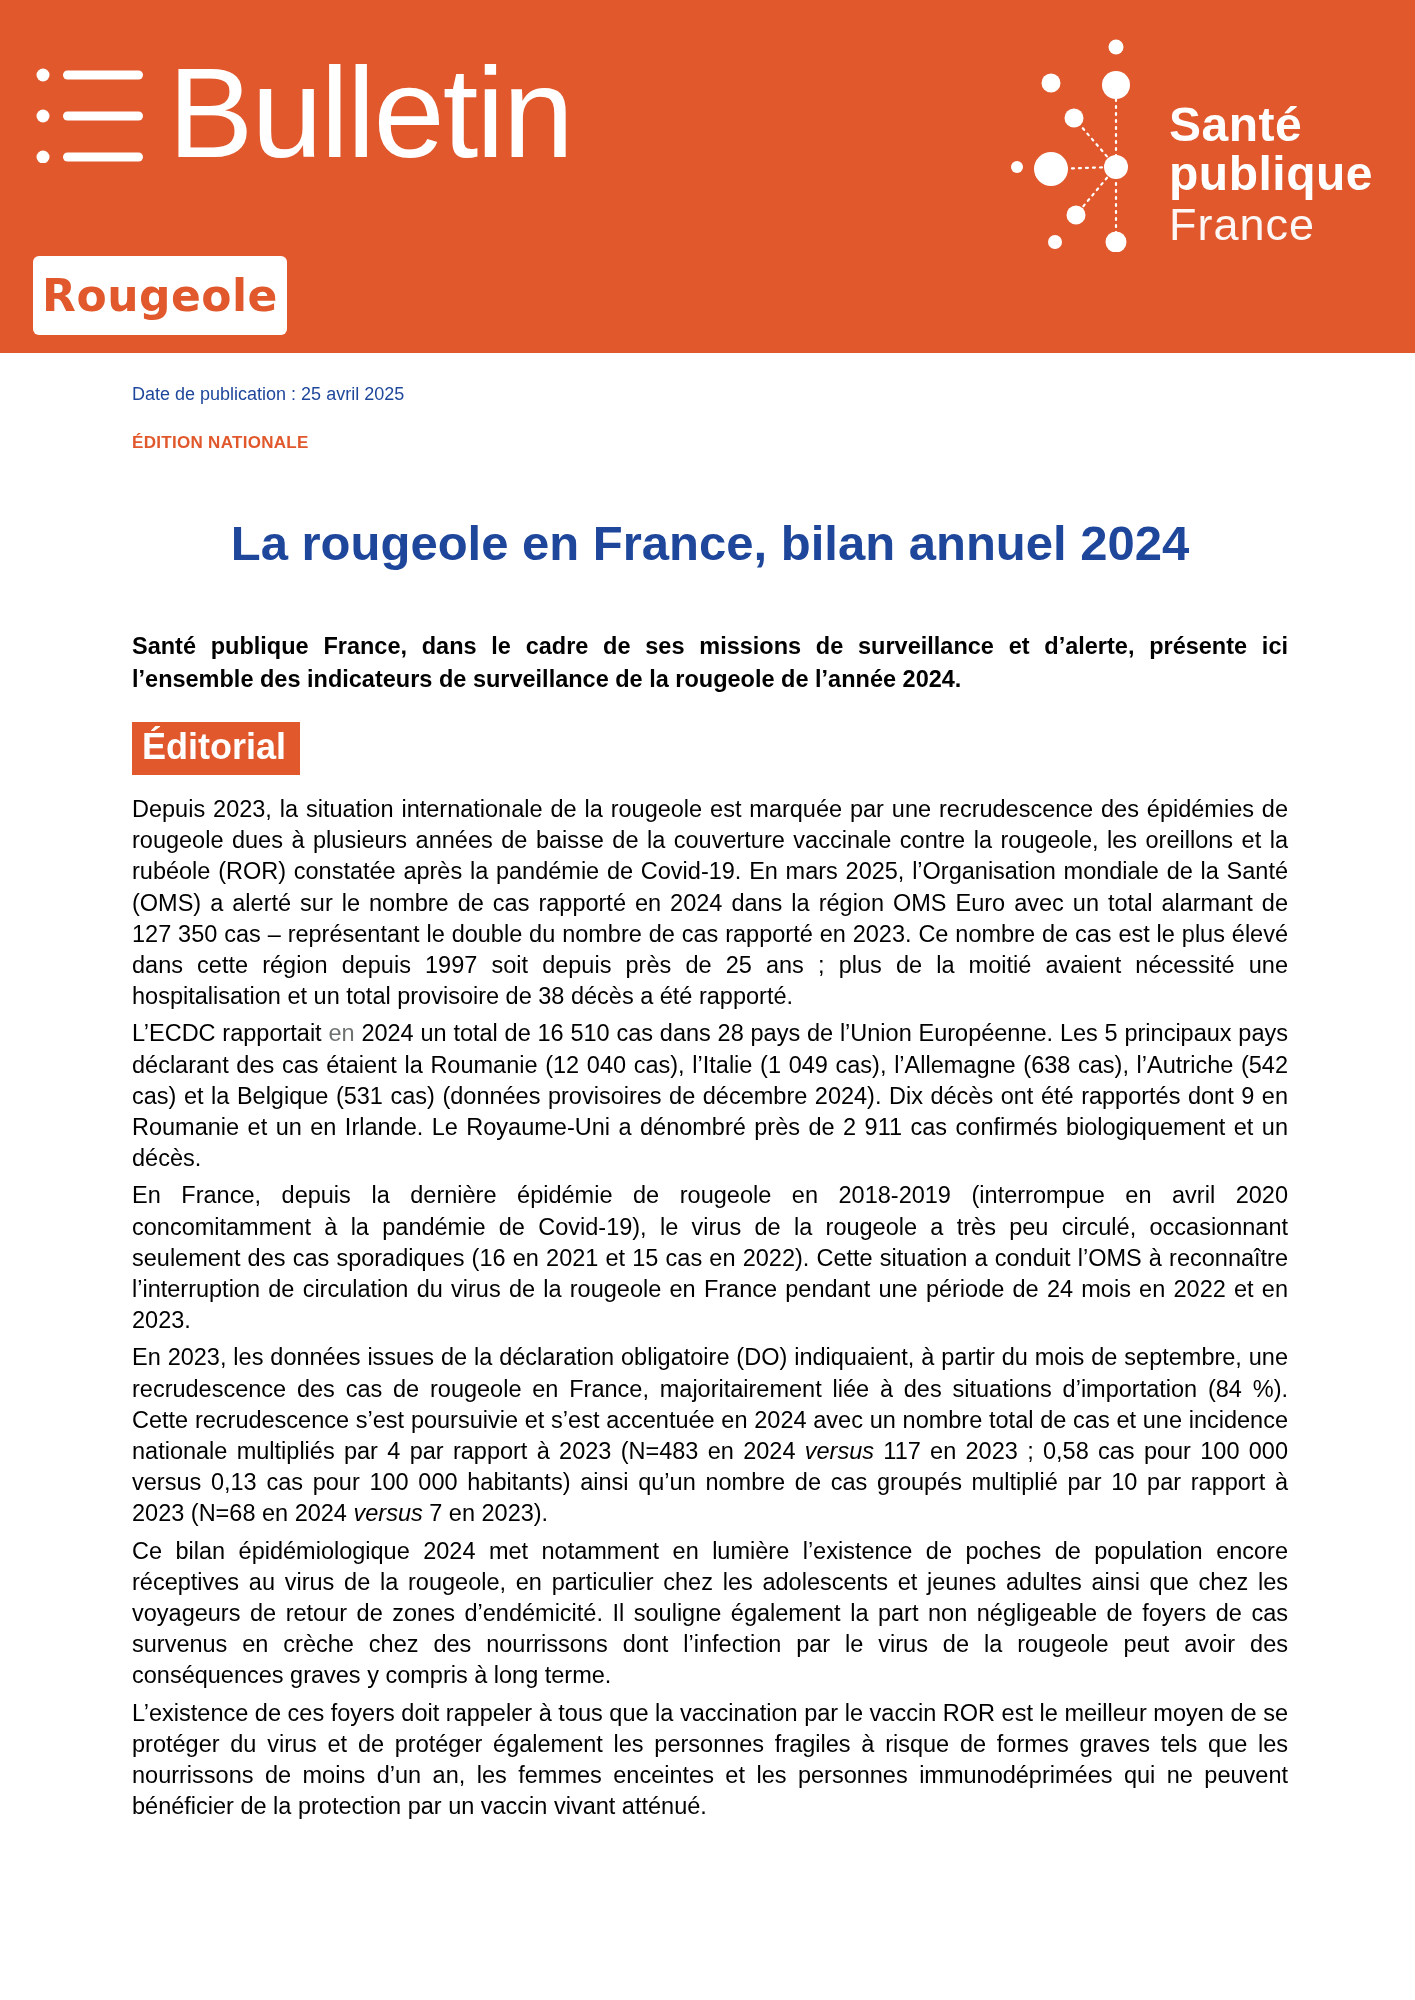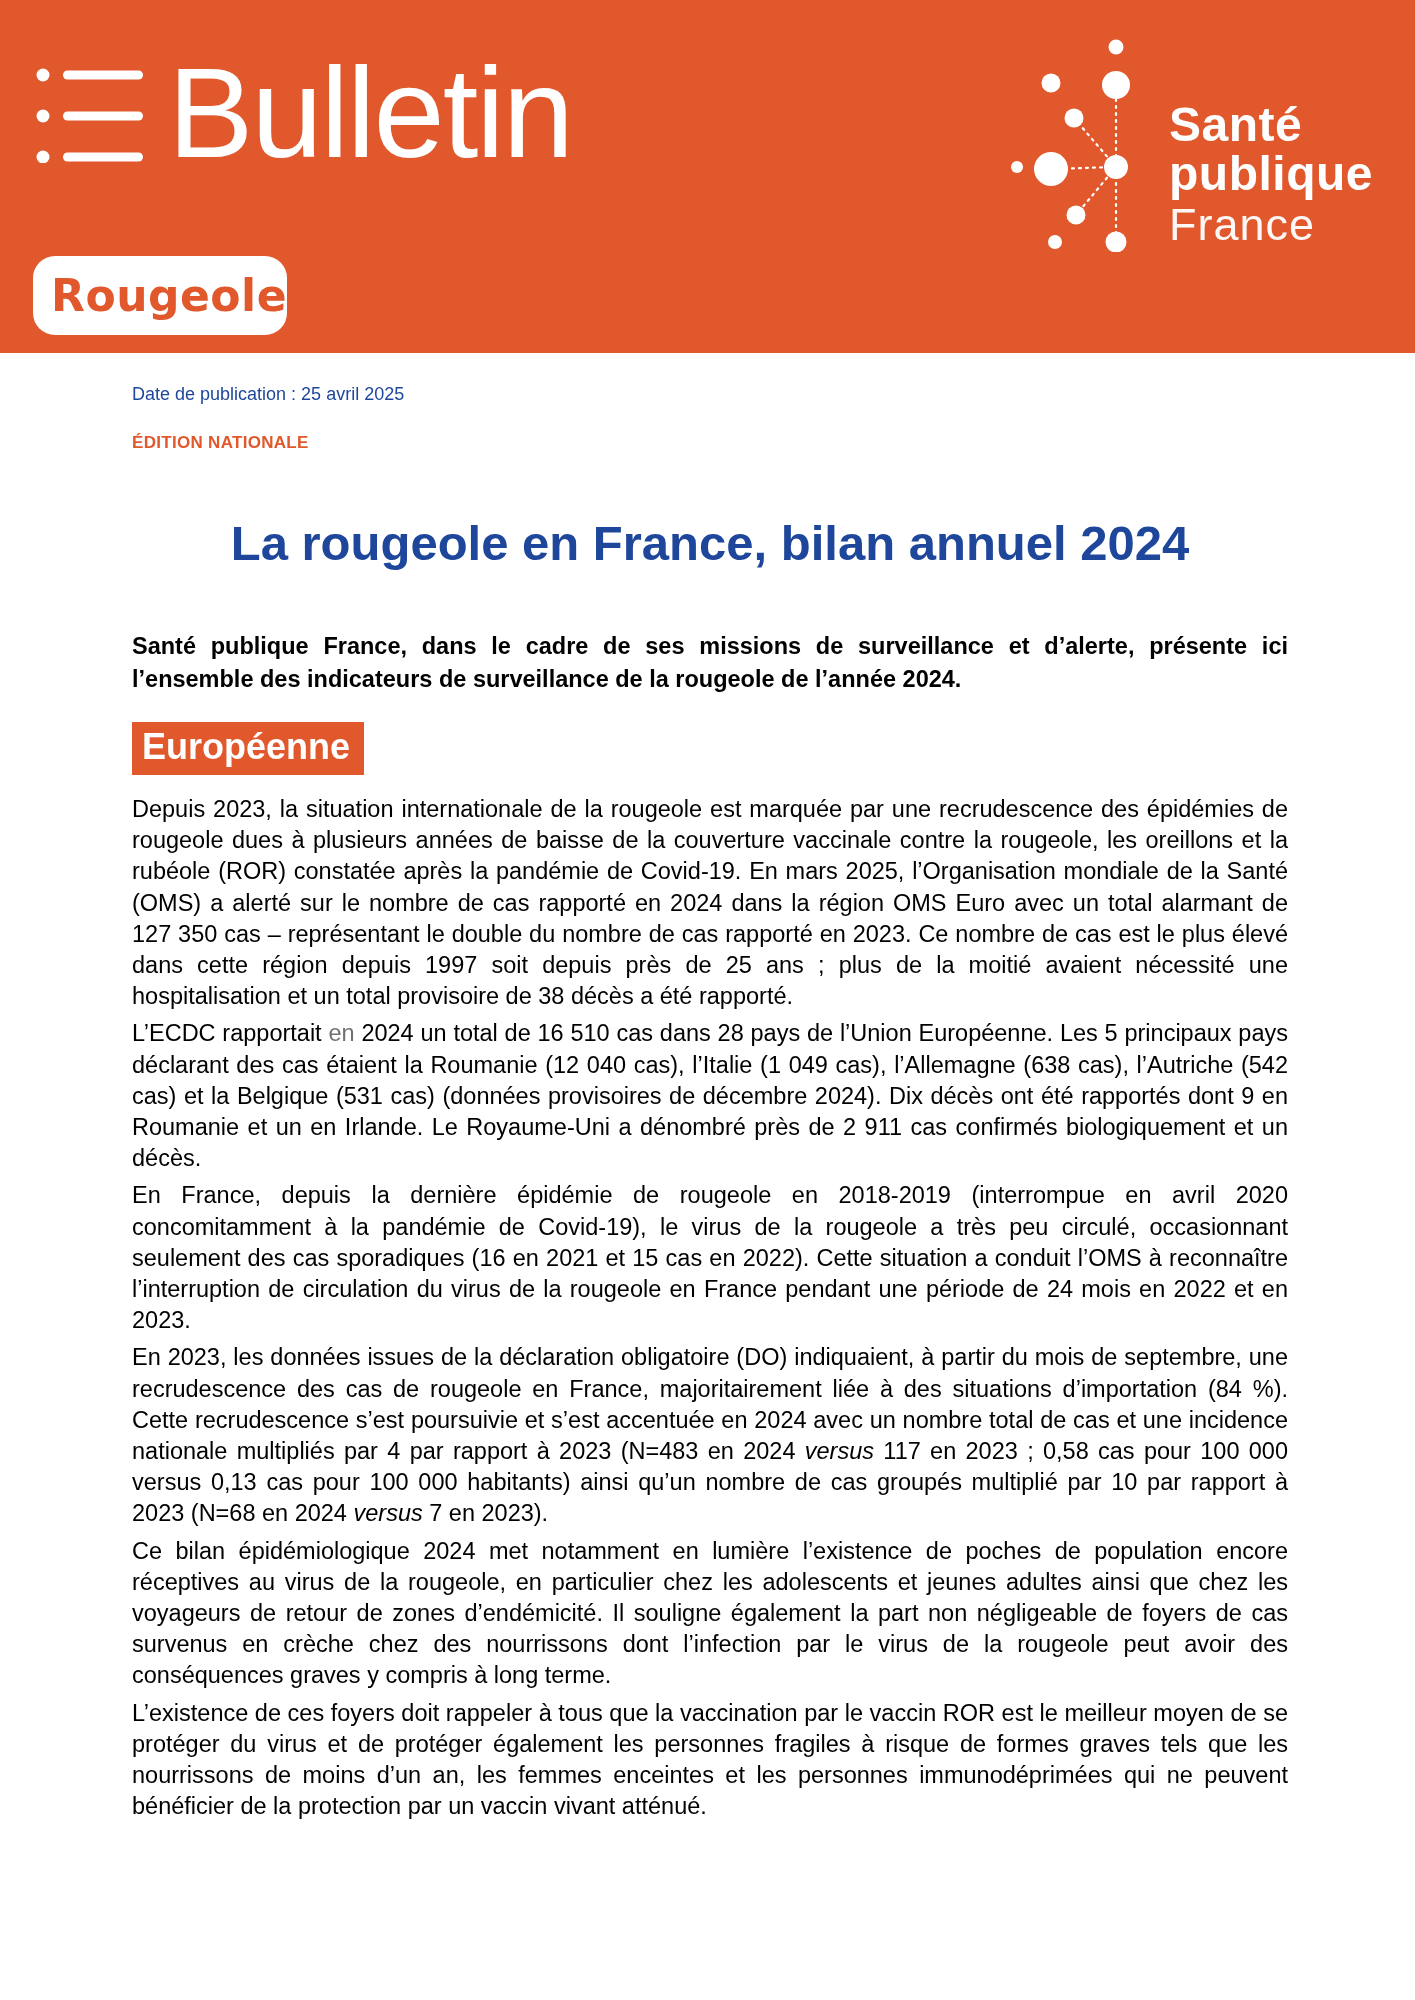--- a/index.html
+++ b/index.html
@@ -39,22 +39,22 @@
     position:absolute;right:42px;top:22px;
     display:flex;gap:22px;align-items:flex-end;
   }
   .spf-logo svg{display:block;}
   .spf-text{color:#fff;margin-top:30px;}
   .spf-line-bold{font-size:48px;line-height:49px;font-weight:bold;letter-spacing:0.5px;}
   .spf-line-light{font-size:45px;line-height:54px;font-weight:400;letter-spacing:1px;opacity:.96;}
   .rougeole-badge{
     position:absolute;left:33px;top:256px;
     width:254px;height:79px;
-    background:#ffffff;border-radius:22px;
-    display:flex;align-items:center;justify-content:flex-end;
+    background:#ffffff;border-radius:6px;
+    display:flex;align-items:center;justify-content:center;
     color:var(--orange);
     font-family:"DejaVu Sans", sans-serif;
     font-weight:bold;font-size:44px;letter-spacing:0.5px;
   }
 
   
   .content{
     position:absolute;left:132px;top:353px;width:1156px;
     color:var(--ink);
   }
@@ -153,21 +153,21 @@
 
     <div class="pub-date">Date de publication : 25 avril 2025</div>
 
     <div class="edition">ÉDITION NATIONALE</div>
 
     <h1 class="doc-title" style="font-weight:bold;">La rougeole en France, bilan annuel 2024</h1>
 
     <div class="intro">Santé publique France, dans le cadre de ses missions de surveillance et d’alerte, présente ici l’ensemble des indicateurs de surveillance de la rougeole de l’année 2024.</div>
 
     <div class="heading-row">
-      <span class="editorial-heading">Européenne</span>
+      <span class="editorial-heading">Éditorial</span>
     </div>
 
     <div class="body-text">
       <p><span>Depuis 2023, la situation internationale de la rougeole est marquée par une recrudescence des épidémies de rougeole dues à plusieurs années de baisse de la couverture vaccinale contre la rougeole, les oreillons et la rubéole (ROR) constatée après la pandémie de Covid-19. En mars 2025, l’Organisation mondiale de la Santé (OMS) a alerté sur le nombre de cas rapporté en 2024 dans la région OMS Euro avec un total alarmant de 127&nbsp;350 cas – représentant le double du nombre de cas rapporté en 2023. Ce nombre de cas est le plus élevé dans cette région depuis 1997 soit depuis près de 25 ans ; plus de la moitié avaient nécessité une hospitalisation et un total provisoire de 38 décès a été rapporté.</span></p>
       <p><span>L’ECDC rapportait </span><span class="seg-gray">en</span><span> 2024 un total de 16&nbsp;510 cas dans 28 pays de l’Union Européenne. Les 5&nbsp;principaux pays déclarant des cas étaient la Roumanie (12&nbsp;040 cas), l’Italie (1&nbsp;049 cas), l’Allemagne (638 cas), l’Autriche (542 cas) et la Belgique (531 cas) (données provisoires de décembre 2024). Dix décès ont été rapportés dont 9 en Roumanie et un en Irlande. Le Royaume-Uni a dénombré près de 2&nbsp;911 cas confirmés biologiquement et un décès.</span></p>
       <p><span>En France, depuis la dernière épidémie de rougeole en 2018-2019 (interrompue en avril 2020 concomitamment à la pandémie de Covid-19), le virus de la rougeole a très peu circulé, occasionnant seulement des cas sporadiques (16 en 2021 et 15 cas en 2022). Cette situation a conduit l’OMS à reconnaître l’interruption de circulation du virus de la rougeole en France pendant une période de 24 mois en 2022 et en 2023.</span></p>
       <p><span>En 2023, les données issues de la déclaration obligatoire (DO) indiquaient, à partir du mois de septembre, une recrudescence des cas de rougeole en France, majoritairement liée à des situations d’importation (84&nbsp;%). Cette recrudescence s’est poursuivie et s’est accentuée en 2024 avec un nombre total de cas et une incidence nationale multipliés par 4 par rapport à 2023 (N=483 en 2024 </span><span class="seg-italic">versus</span><span> 117 en 2023 ; 0,58 cas pour 100&nbsp;000 versus 0,13 cas pour 100&nbsp;000 habitants) ainsi qu’un nombre de cas groupés multiplié par 10 par rapport à 2023 (N=68 en 2024 </span><span class="seg-italic">versus</span><span> 7 en 2023).</span></p>
       <p><span>Ce bilan épidémiologique 2024 met notamment en lumière l’existence de poches de population encore réceptives au virus de la rougeole, en particulier chez les adolescents et jeunes adultes ainsi que chez les voyageurs de retour de zones d’endémicité. Il souligne également la part non négligeable de foyers de cas survenus en crèche chez des nourrissons dont l’infection par le virus de la rougeole peut avoir des conséquences graves y compris à long terme.</span></p>
       <p><span>L’existence de ces foyers doit rappeler à tous que la vaccination par le vaccin ROR est le meilleur moyen de se protéger du virus et de protéger également les personnes fragiles à risque de formes graves tels que les nourrissons de moins d’un an, les femmes enceintes et les personnes immunodéprimées qui ne peuvent bénéficier de la protection par un vaccin vivant atténué.</span></p>
     </div>

